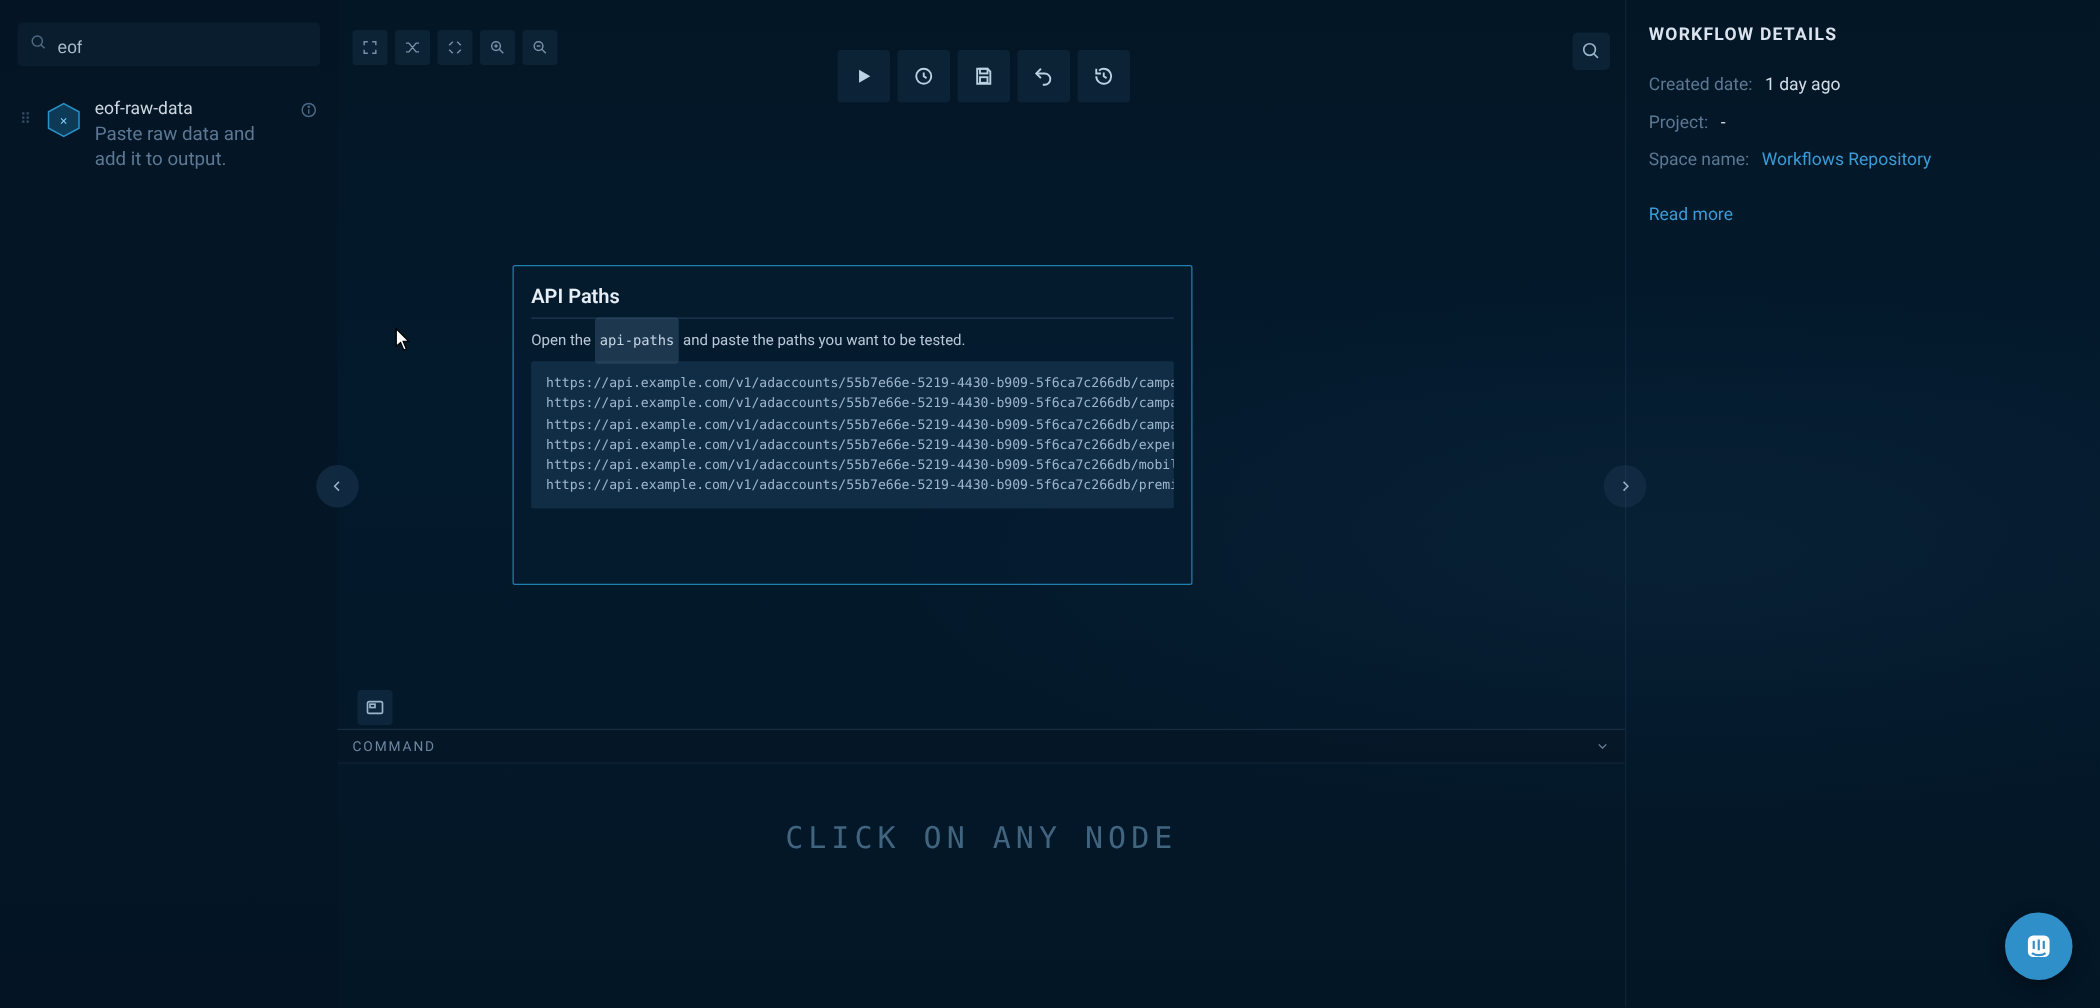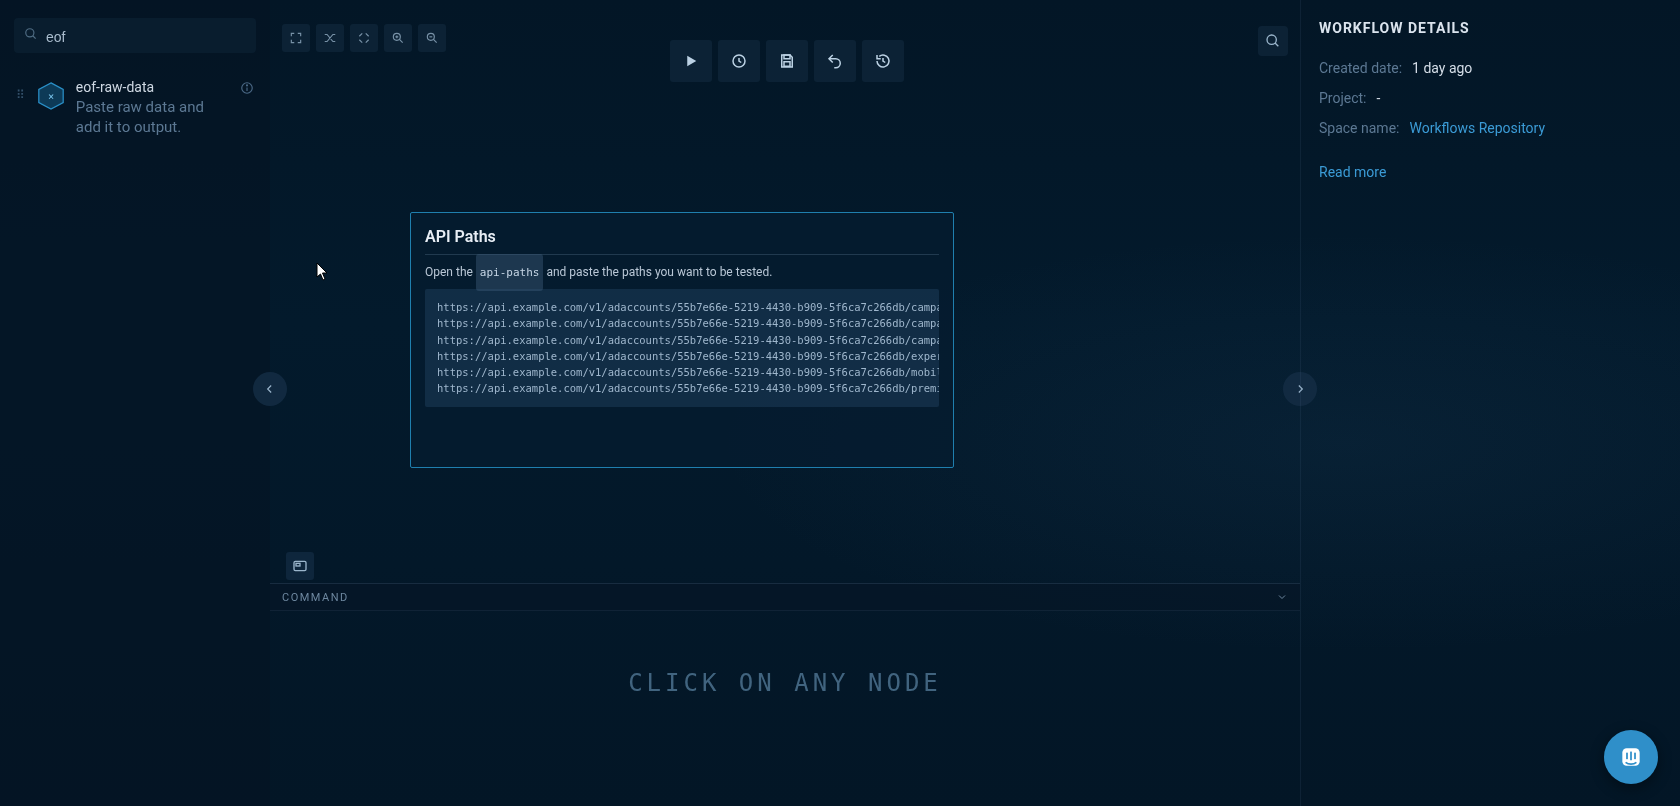--- a/index.html
+++ b/index.html
@@ -217,21 +217,21 @@
     font-size:11px;
     letter-spacing:1.5px;
     color:#6d879f;
     flex:1;
   }
   .chevron { color:#55708a; }
 
   
   .bottom-area {
     position:absolute;
-    left:270px; top:588px;
+    left:270px; top:575px;
     width:1030px; height:189px;
     display:flex; align-items:center; justify-content:center;
   }
   .hint {
     font-family: ui-monospace, Menlo, Consolas, monospace;
     font-size:24px;
     letter-spacing:4px;
     color:#41647f;
   }
 

